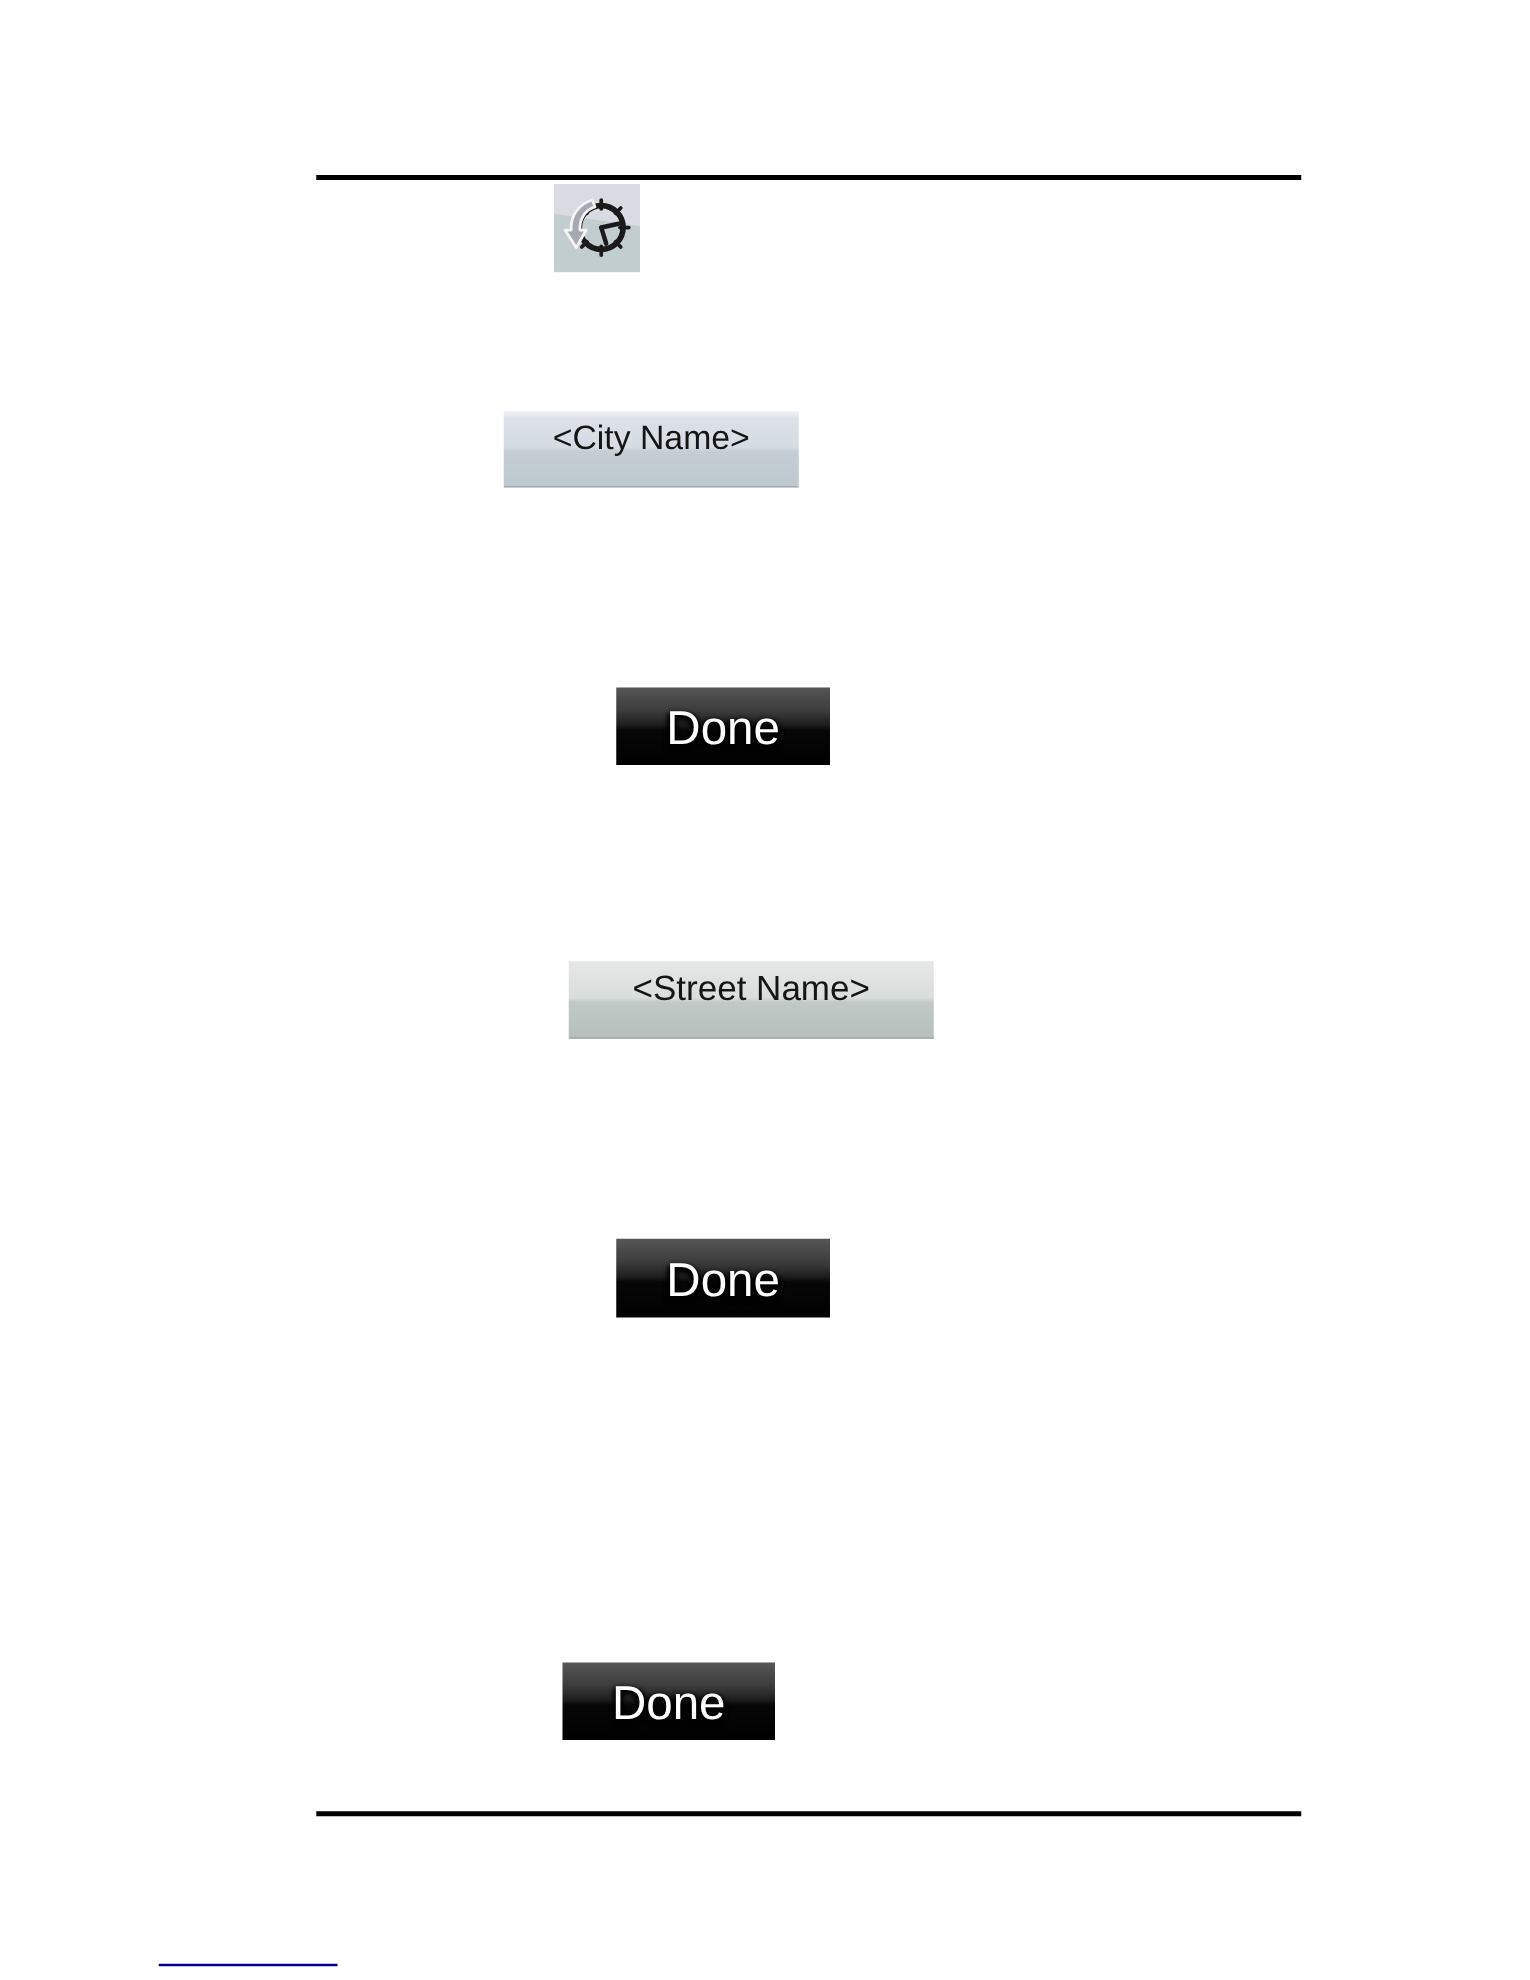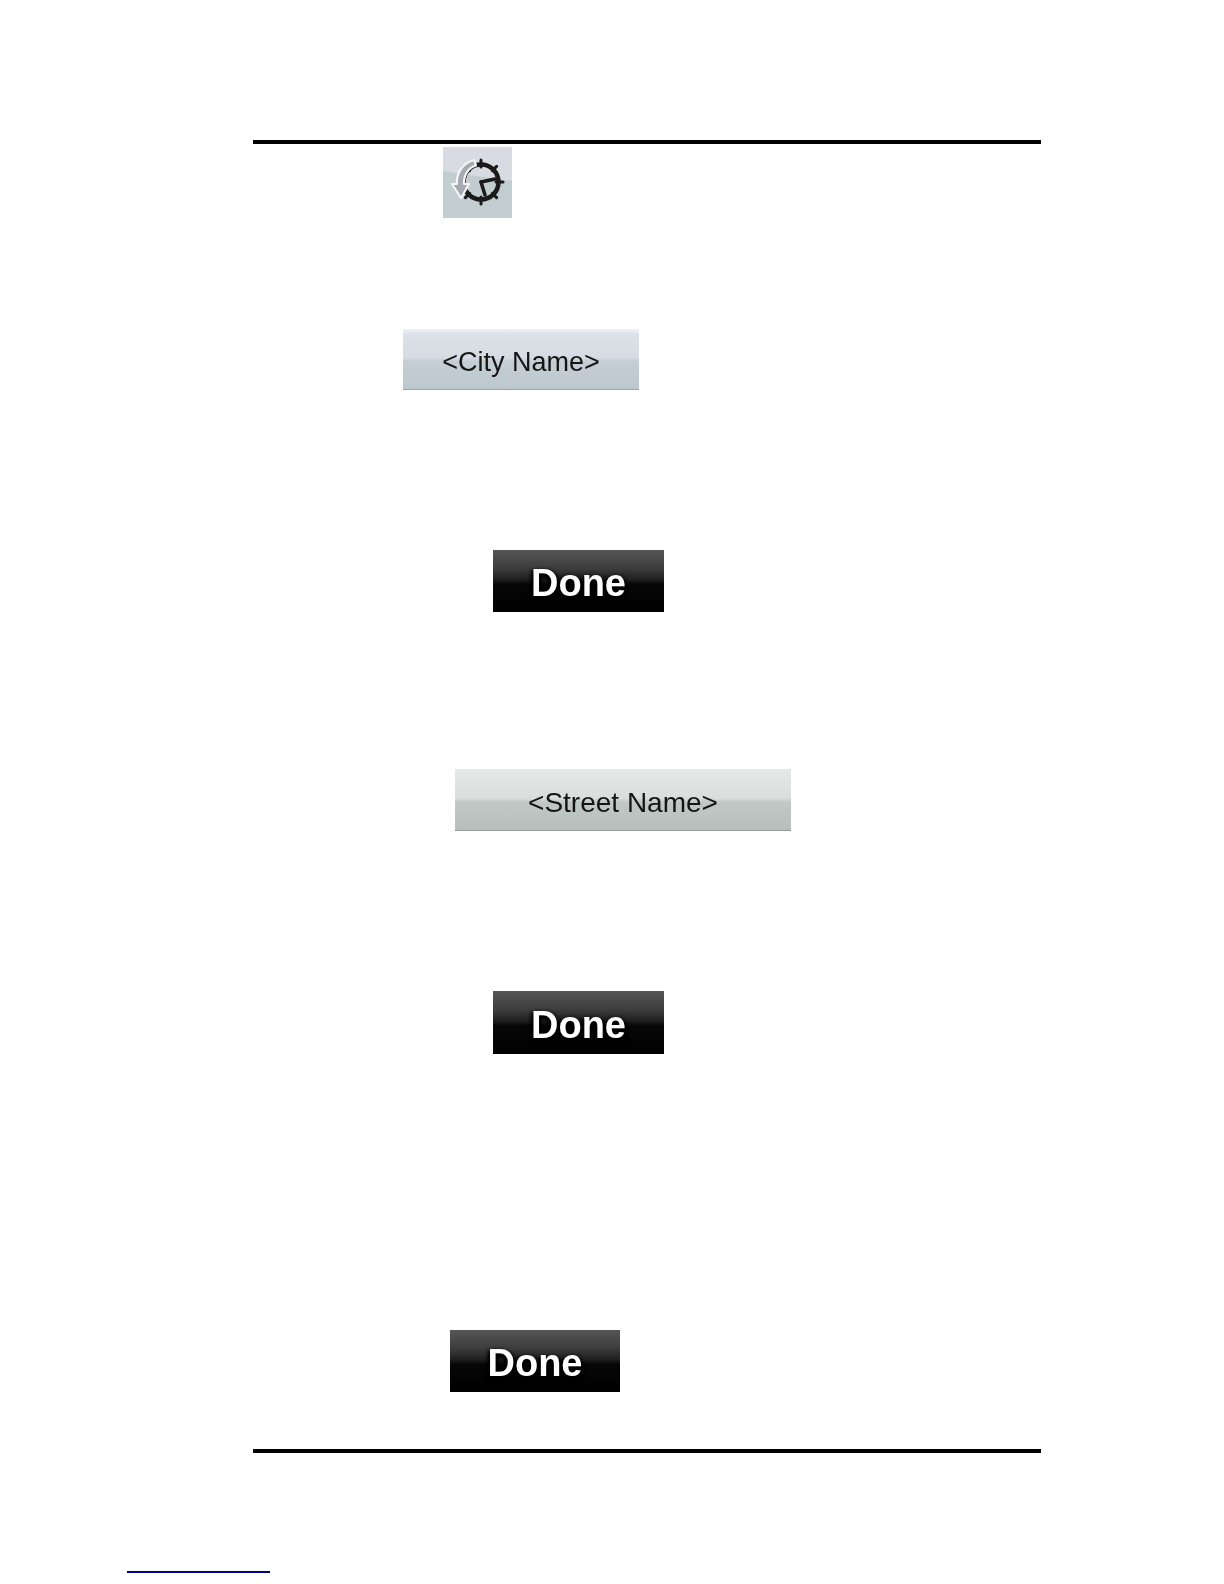--- a/index.html
+++ b/index.html
@@ -31,60 +31,59 @@
     position: absolute;
     left: 443px; top: 147px;
     width: 69px; height: 71px;
     overflow: hidden;
   }
   .history-tile svg { display: block; width: 100%; height: 100%; }
 
   .field-button {
     position: absolute;
     display: flex;
-    align-items: center;
     justify-content: center;
     color: #151515;
     font-size: 28px;
     letter-spacing: 0px;
     padding-top: 6px;
     box-sizing: border-box;
     box-shadow: inset 0 -1px 0 rgba(0,0,0,0.18);
   }
   .field-button.city {
     left: 403px; top: 329px;
     width: 236px; height: 61px;
     background: linear-gradient(180deg,
       #eff1f4 0%, #dce1e8 10%, #d6dce3 47%,
       #c4ced4 53%, #bdc8ce 100%);
     font-size: 27px;
   }
   .field-button.street {
     left: 455px; top: 769px;
-    width: 336px; height: 62px;
+    width: 292px; height: 62px;
     background: linear-gradient(180deg,
       #e6e8e7 0%, #dadddc 47%,
       #c1c9c6 53%, #b7bfbc 100%);
   }
   .field-button.house {
     left: 456px; top: 1218px;
     width: 291px; height: 64px;
     background: linear-gradient(180deg,
       #e2e4e3 0%, #d7dad9 46%,
       #bec6c3 53%, #b3bbb9 100%);
   }
 
   .done-button {
     position: absolute;
     display: flex;
     align-items: center;
     justify-content: center;
     color: #ffffff;
     font-size: 38px;
-    font-weight: 700;
+    font-weight: 400;
     padding-top: 5px;
     box-sizing: border-box;
     background: linear-gradient(180deg,
       #565656 0%, #3c3c3c 30%, #1e1e1e 48%,
       #070707 55%, #000000 100%);
     text-shadow: 0 3px 5px #000000, 2px 2px 4px #000000, -2px 2px 4px #000000;
     text-align: center;
   }
   .done-button.one   { left: 493px; top: 550px;  width: 171px; height: 62px; }
   .done-button.two   { left: 493px; top: 991px;  width: 171px; height: 63px; }

